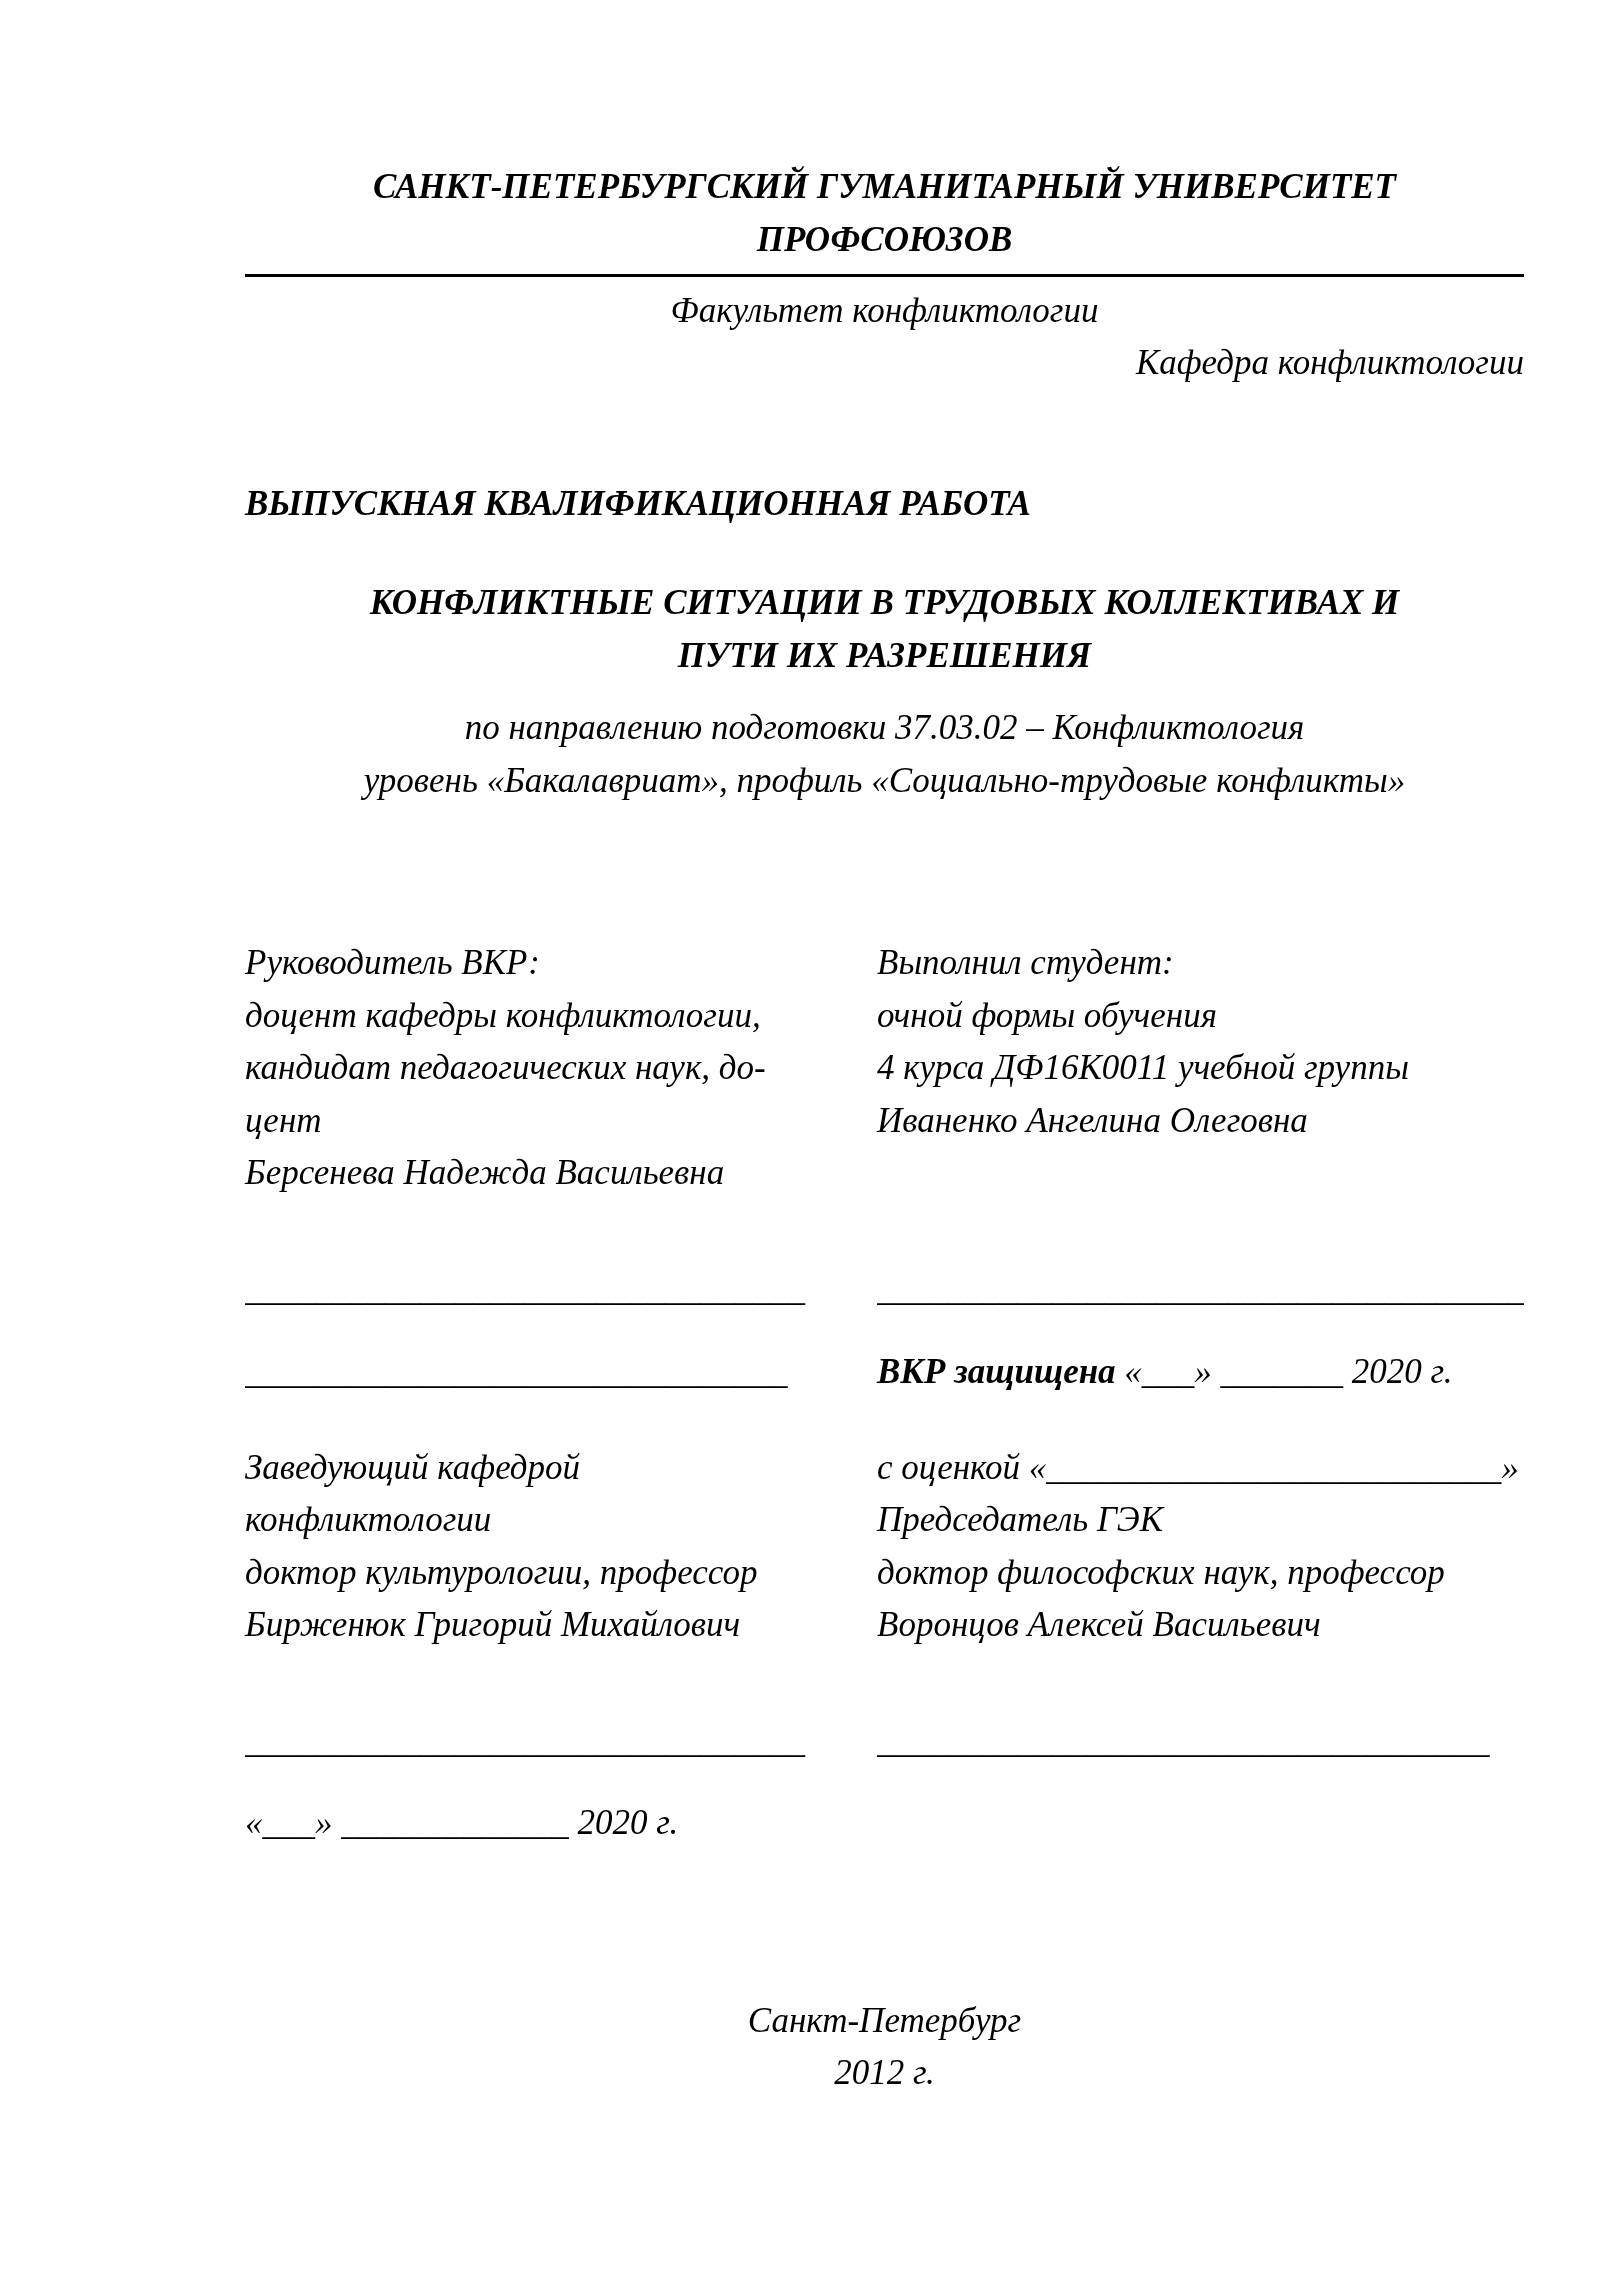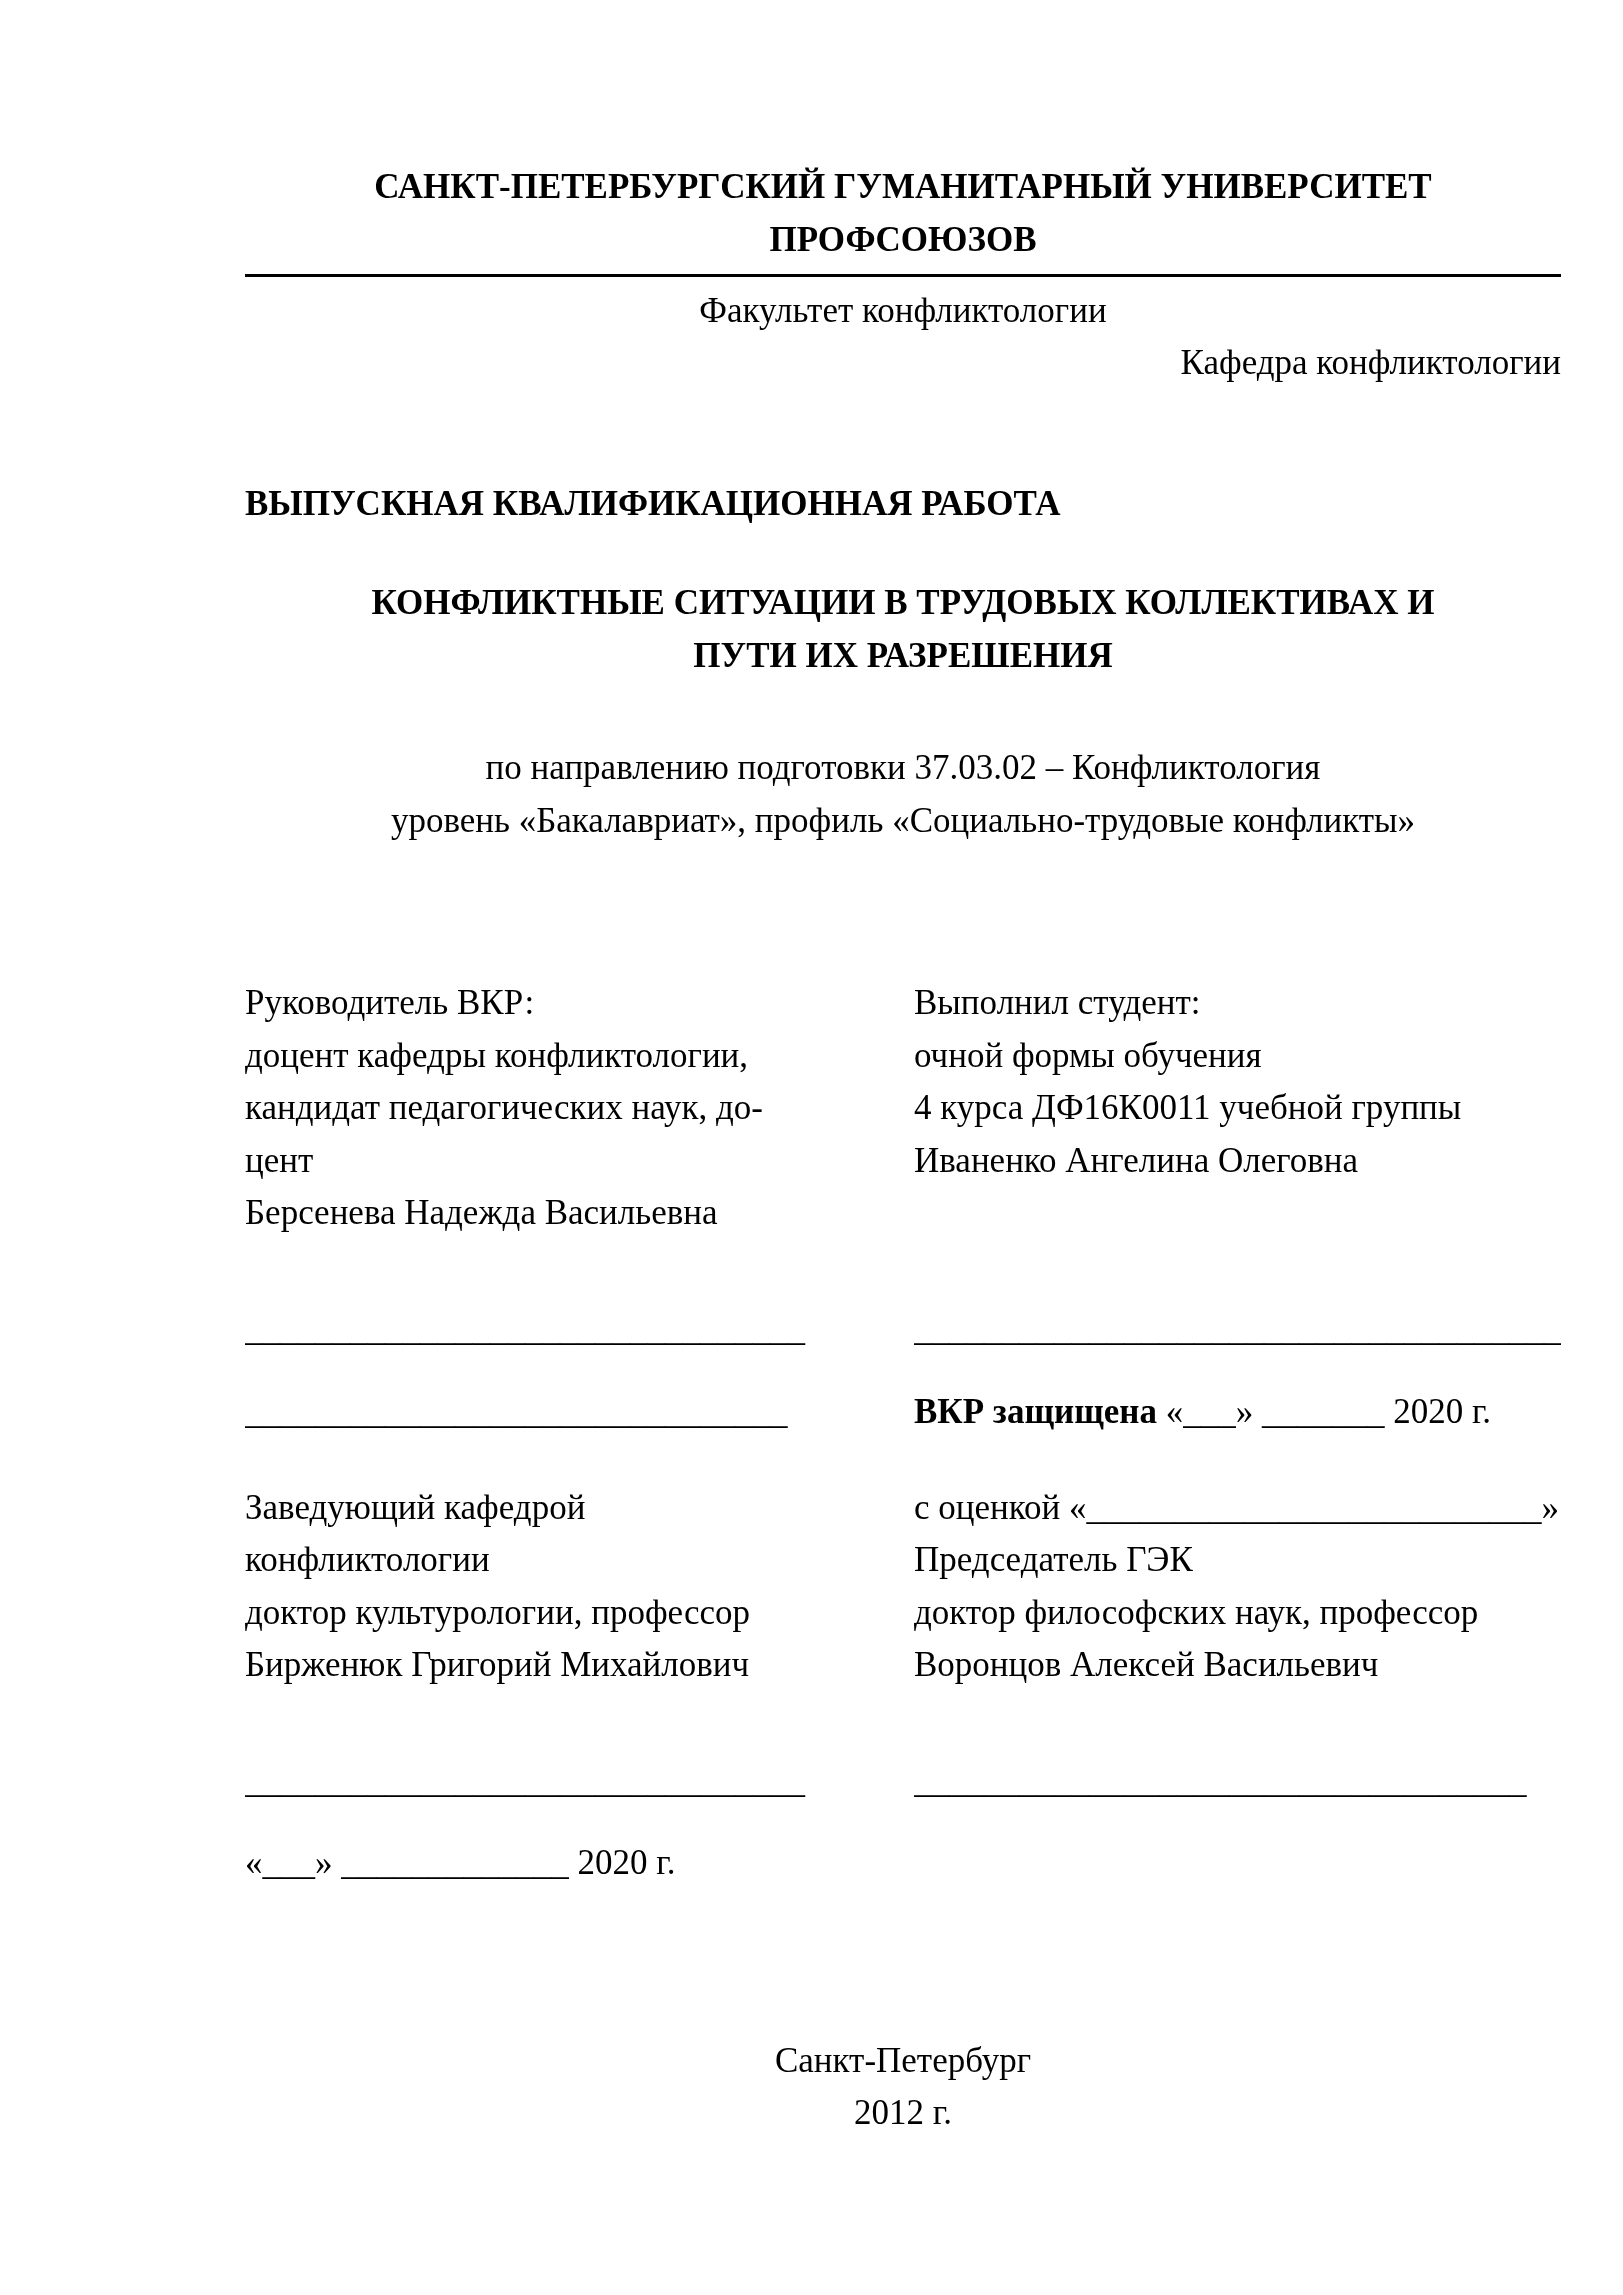--- a/index.html
+++ b/index.html
@@ -6,35 +6,35 @@
   html, body { margin: 0; padding: 0; }
   body {
     width: 1623px;
     height: 2295px;
     background: #ffffff;
     color: #000000;
     font-family: "Liberation Serif", serif;
     font-size: 35px;
     line-height: 1.5;
   }
-  .content { padding: 161px 62px 0 245px; }
+  .content { padding: 161px 99px 0 245px; font-style: italic; }
   .bold   { font-weight: bold; }
 
   .university { text-align: center; font-weight: bold; }
   .university .underlined {
     display: inline-block;
     border-bottom: 3.1px solid #000;
     padding-bottom: 7.9px;
   }
   .faculty    { text-align: center; margin-top: 7.9px; }
   .department { text-align: right; }
 
   .work-type    { text-align: left; font-weight: bold; margin-top: 88px; }
   .thesis-title { text-align: center; font-weight: bold; margin-top: 47px; }
-  .direction    { text-align: center; margin-top: 60px; }
+  .direction    { text-align: center; margin-top: 20px; }
 
   .cols { display: flex; justify-content: space-between; }
   .col-left  { width: 565px; }
   .col-right { width: 647px; }
 
   .people    { margin-top: 130px; }
   .sig-row-1 { margin-top: 63px; }
   .sig-row-2 { margin-top: 31px; }
   .blocks-2  { margin-top: 43px; }
   .sig-row-3 { margin-top: 63px; }

